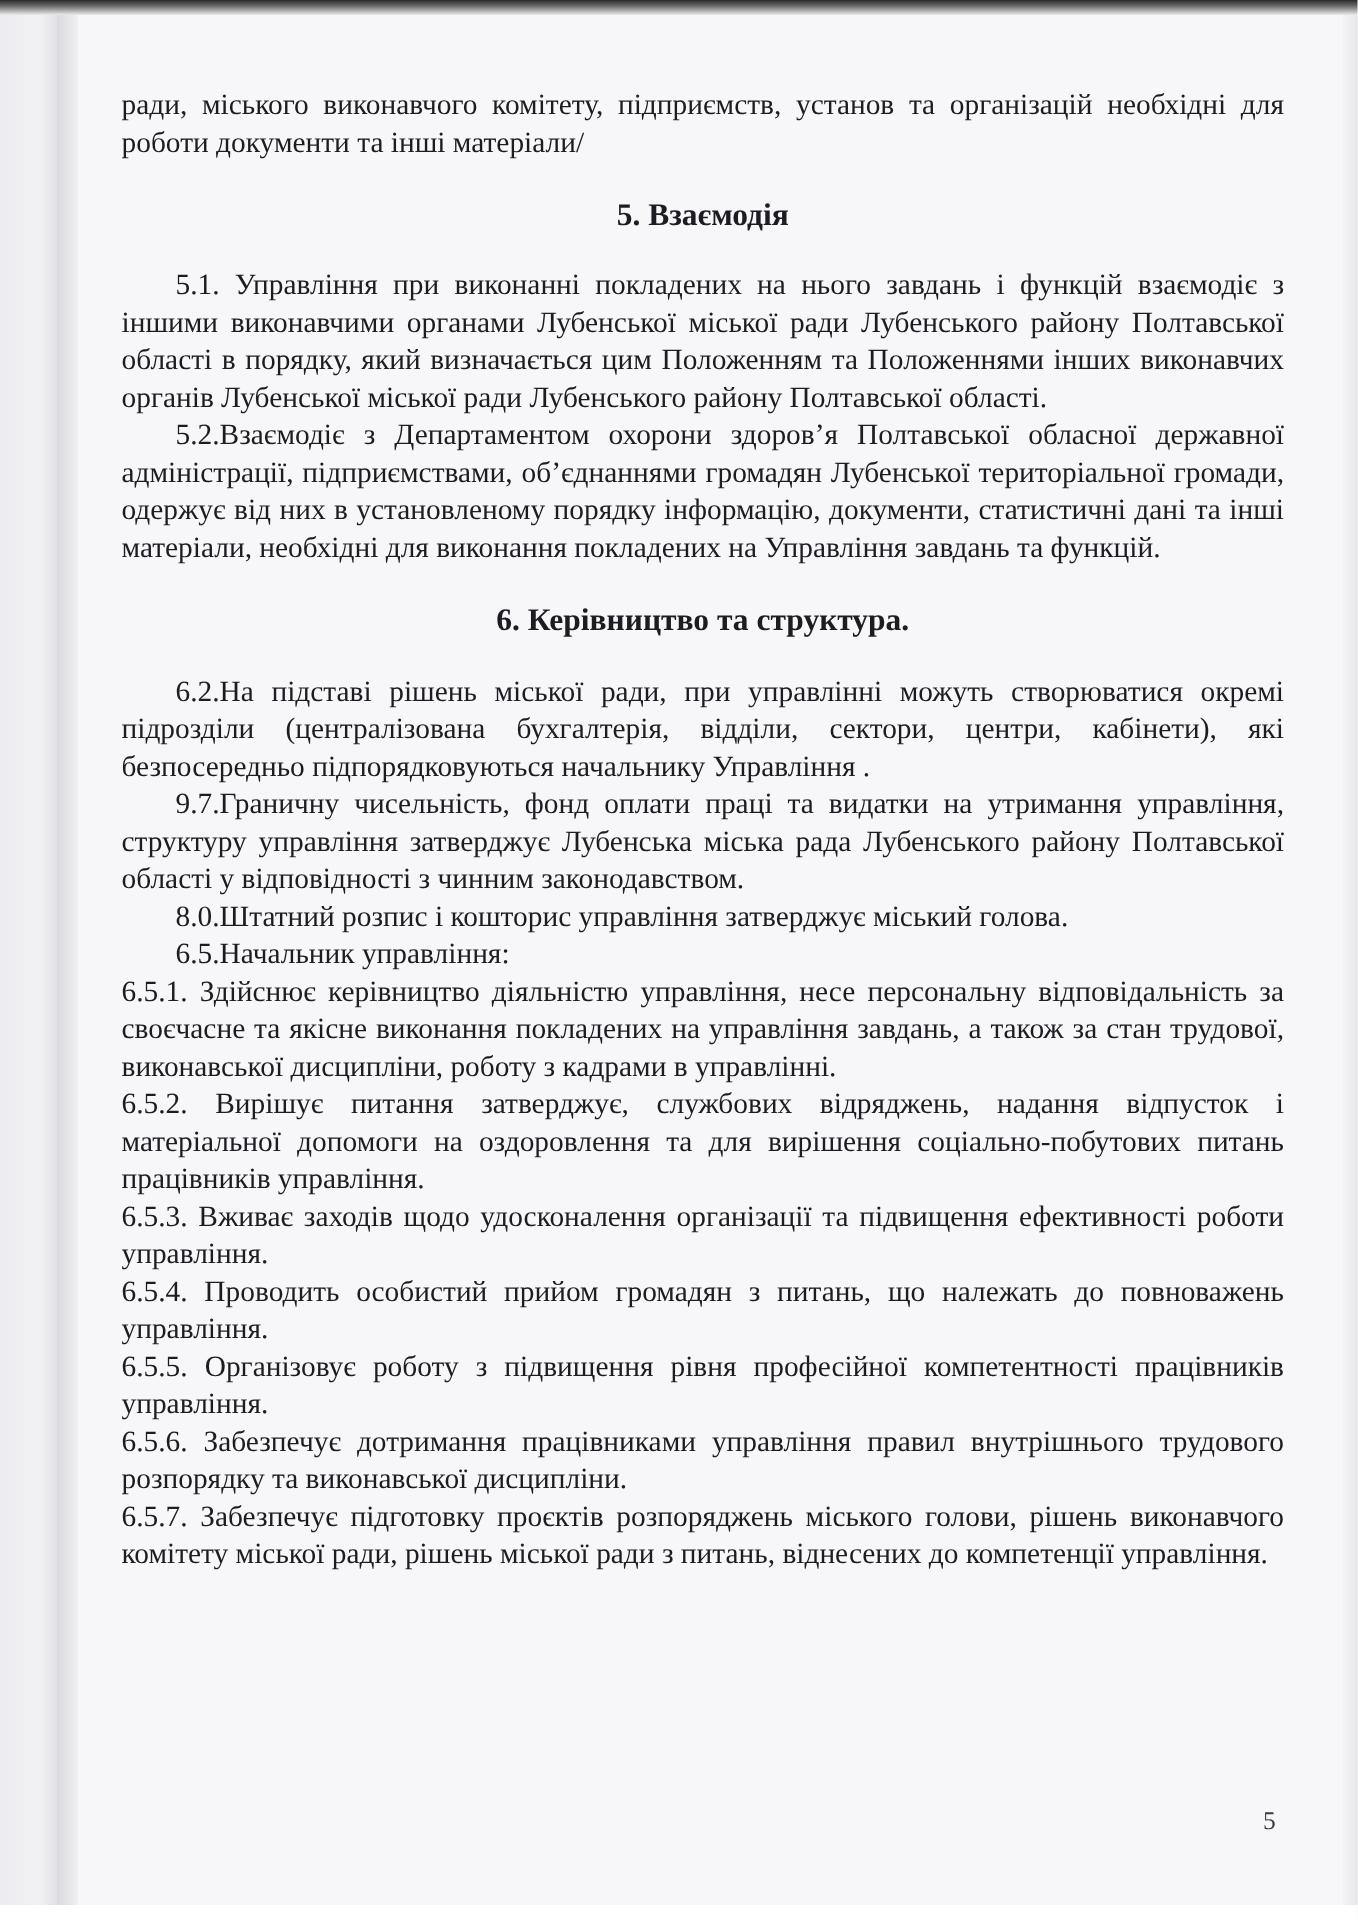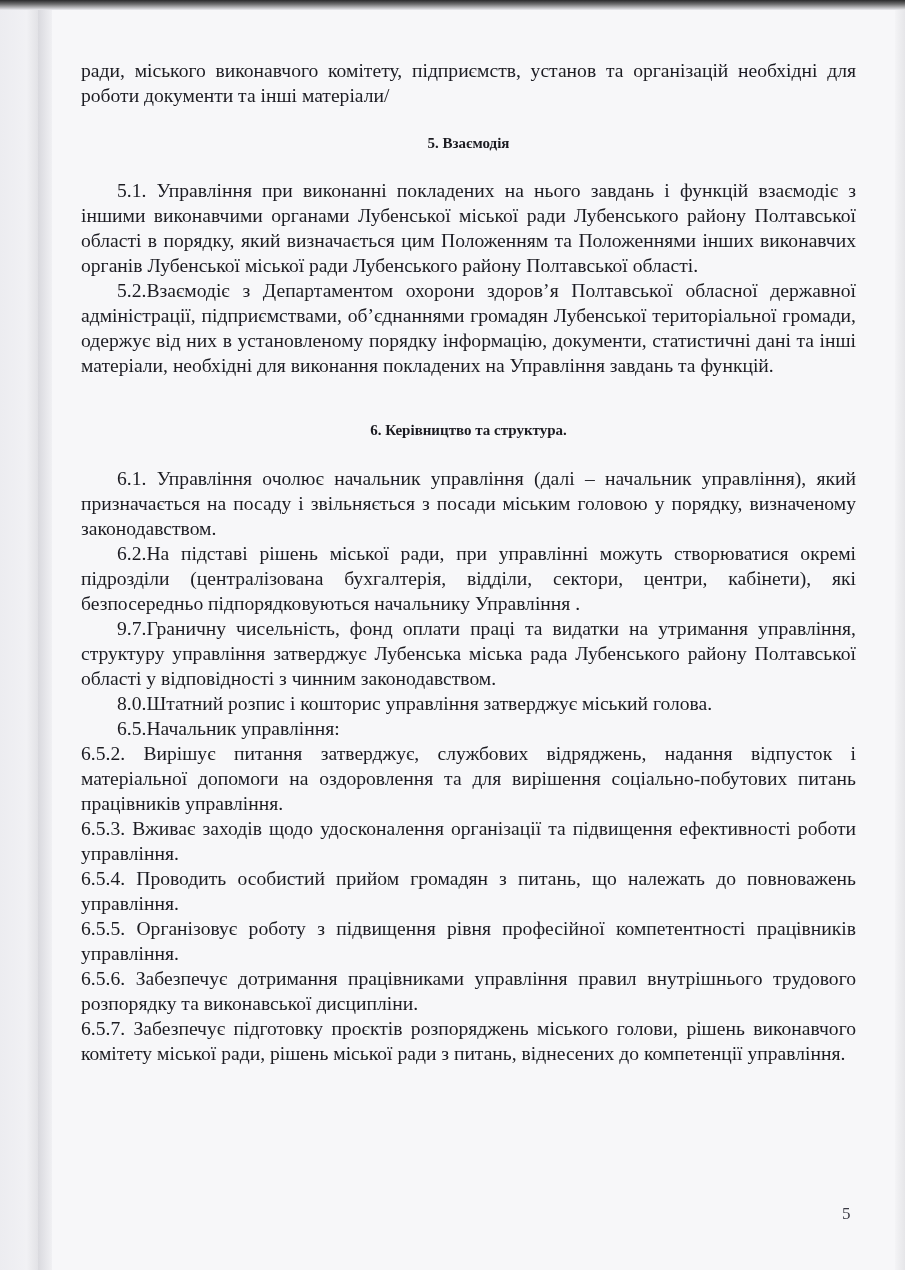--- a/index.html
+++ b/index.html
@@ -62,24 +62,24 @@
     .para {
       margin: 0;
       text-align: justify;
       text-align-last: left;
     }
     .indent { text-indent: 36px; }
     .heading {
       margin: 0;
       text-align: center;
       font-weight: bold;
-      font-size: 15px;
+      font-size: 21px;
     }
     .h5 { margin-top: 23px; margin-bottom: 22px; }
-    .h6 { margin-top: 40px; margin-bottom: 23px; }
+    .h6 { margin-top: 23px; margin-bottom: 23px; }
     .page-number {
       position: absolute;
       left: 842px;
       top: 1204px;
       font-size: 17px;
       color: #3a3a44;
     }
   </style>
 </head>
 <body>
@@ -93,26 +93,26 @@
 <div class="page"></div>
 
 <div class="content">
   <p class="para">ради, міського виконавчого комітету, підприємств, установ та організацій необхідні для роботи документи та інші матеріали/</p>
 
   <h2 class="heading h5">5. Взаємодія</h2>
   <p class="para indent">5.1. Управління при виконанні покладених на нього завдань і функцій взаємодіє з іншими виконавчими органами Лубенської міської ради Лубенського району Полтавської області в порядку, який визначається цим Положенням та Положеннями інших виконавчих органів Лубенської міської ради Лубенського району Полтавської області.</p>
   <p class="para indent">5.2.Взаємодіє з Департаментом охорони здоров’я Полтавської обласної державної адміністрації, підприємствами, об’єднаннями громадян Лубенської територіальної громади, одержує від них в установленому порядку інформацію, документи, статистичні дані та інші матеріали, необхідні для виконання покладених на Управління завдань та функцій.</p>
 
   <h2 class="heading h6">6. Керівництво та структура.</h2>
-  <p class="para indent">6.1. Управління очолює начальник управління (далі – начальник управління), який призначається на посаду і звільняється з посади міським головою у порядку, визначеному законодавством.</p>
   <p class="para indent">6.2.На підставі рішень міської ради, при управлінні можуть створюватися окремі підрозділи (централізована бухгалтерія, відділи, сектори, центри, кабінети), які безпосередньо підпорядковуються начальнику Управління .</p>
   <p class="para indent">9.7.Граничну чисельність, фонд оплати праці та видатки на утримання управління, структуру управління затверджує Лубенська міська рада Лубенського району Полтавської області у відповідності з чинним законодавством.</p>
   <p class="para indent">8.0.Штатний розпис і кошторис управління затверджує міський голова.</p>
   <p class="para indent">6.5.Начальник управління:</p>
 
+  <p class="para">6.5.1. Здійснює керівництво діяльністю управління, несе персональну відповідальність за своєчасне та якісне виконання покладених на управління завдань, а також за стан трудової, виконавської дисципліни, роботу з кадрами в управлінні.</p>
   <p class="para">6.5.2. Вирішує питання затверджує, службових відряджень, надання відпусток і матеріальної допомоги на оздоровлення та для вирішення соціально-побутових питань працівників управління.</p>
   <p class="para">6.5.3. Вживає заходів щодо удосконалення організації та підвищення ефективності роботи управління.</p>
   <p class="para">6.5.4. Проводить особистий прийом громадян з питань, що належать до повноважень управління.</p>
   <p class="para">6.5.5. Організовує роботу з підвищення рівня професійної компетентності працівників управління.</p>
   <p class="para">6.5.6. Забезпечує дотримання працівниками управління правил внутрішнього трудового розпорядку та виконавської дисципліни.</p>
   <p class="para">6.5.7. Забезпечує підготовку проєктів розпоряджень міського голови, рішень виконавчого комітету міської ради, рішень міської ради з питань, віднесених до компетенції управління.</p>
 </div>
 
 <div class="page-number">5</div>
 

